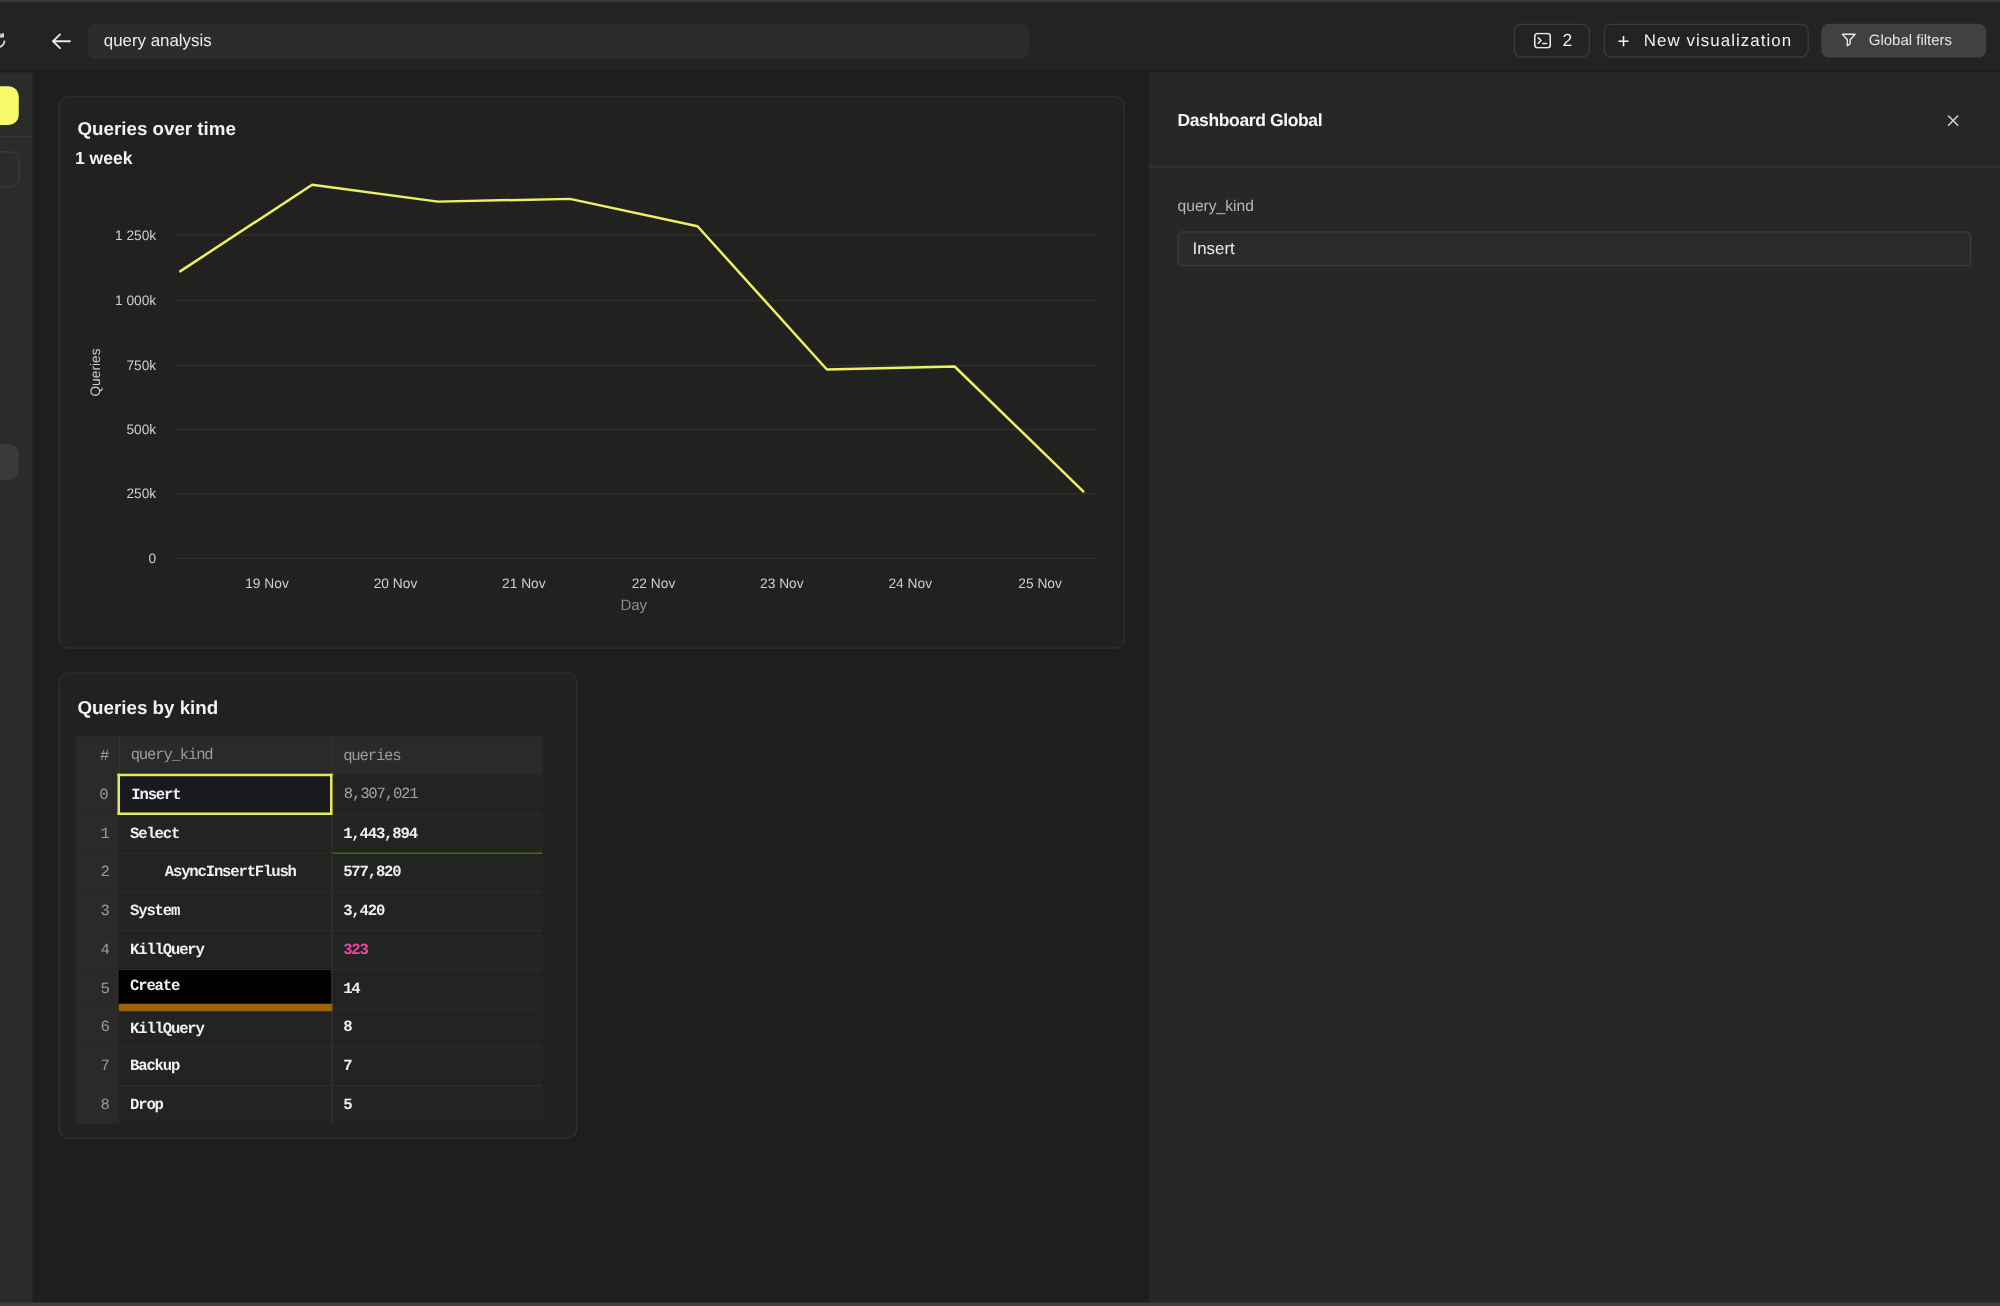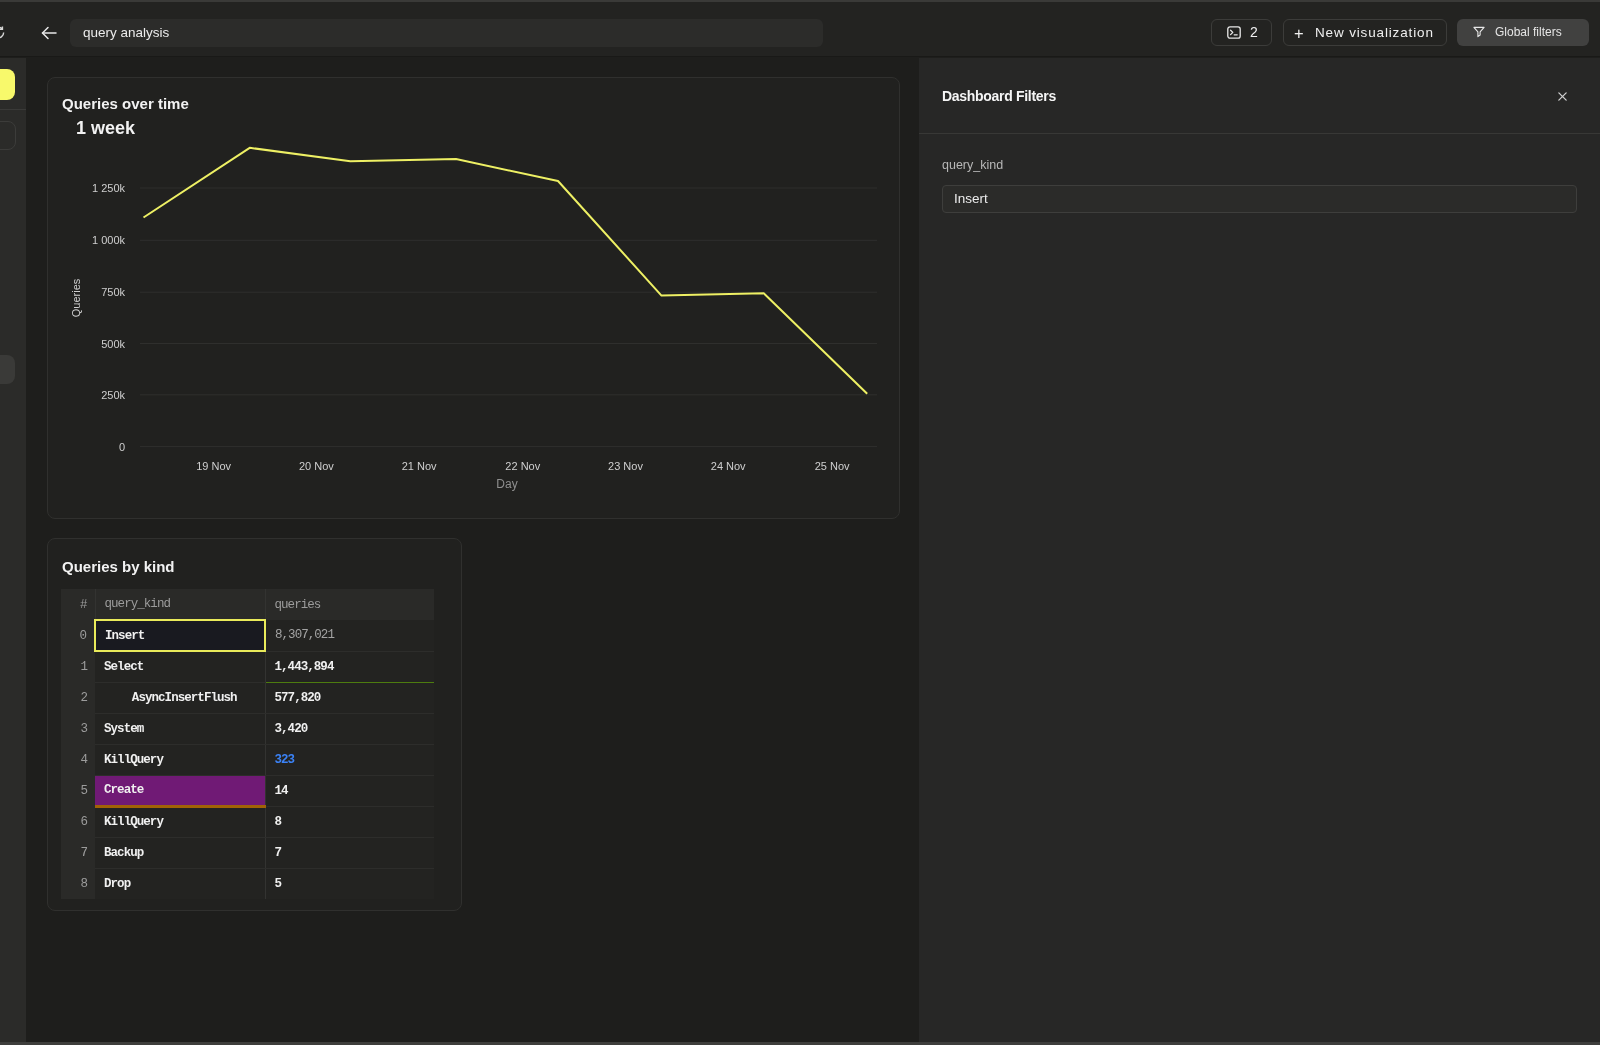--- a/index.html
+++ b/index.html
@@ -50,31 +50,31 @@
 </div>
 
 <div class="abs" style="left:1457px;top:19px;width:132px;height:27px;background:#414140;border-radius:6px;color:#e5e5e5;font-size:12px;line-height:27px;">
   <svg style="position:absolute;left:16px;top:7px;" width="12" height="12" viewBox="0 0 13 13" fill="none" stroke="#e8e8e8" stroke-width="1.2" stroke-linejoin="round">
     <path d="M1 1.5h11L7.7 6.3v3.4l-2.4 1.8V6.3z"></path>
   </svg>
   <span style="position:absolute;left:38px;">Global filters</span>
 </div>
 
 <div class="abs" style="left:919px;top:58px;width:681px;height:987px;background:#272726;"></div>
-<div class="abs" style="left:942px;top:88px;color:#f5f5f5;font-size:14px;letter-spacing:-0.3px;font-weight:bold;">Dashboard Filters</div>
+<div class="abs" style="left:942px;top:88px;color:#f5f5f5;font-size:14px;letter-spacing:-0.3px;font-weight:bold;">Dashboard Global</div>
 <svg class="abs" style="left:1557px;top:91px;" width="11" height="11" viewBox="0 0 12 12" stroke="#d0d0d0" stroke-width="1.4" stroke-linecap="round">
   <path d="M2 2l8 8M10 2l-8 8"></path>
 </svg>
 <div class="abs" style="left:919px;top:133px;width:681px;height:1px;background:#383836;"></div>
 <div class="abs" style="left:942px;top:158px;color:#b8b8b8;font-size:12.5px;">query_kind</div>
 <div class="abs" style="left:942px;top:185px;width:635px;height:28px;background:#2b2b29;border:1px solid #3e3e3c;border-radius:4px;color:#ececec;font-size:13.5px;line-height:26px;padding-left:11px;">Insert</div>
 
 <div class="abs" style="left:47px;top:77px;width:853px;height:442px;background:#21211f;border:1px solid #30302e;border-radius:8px;"></div>
 <div class="abs" style="left:62px;top:95px;color:#f2f2f2;font-size:15px;font-weight:bold;">Queries over time</div>
-<div class="abs" style="left:76px;top:118px;color:#f2f2f2;font-size:18px;font-weight:bold;">1 week</div>
+<div class="abs" style="left:60px;top:118px;color:#f2f2f2;font-size:14px;font-weight:bold;">1 week</div>
 <svg class="abs" style="left:47px;top:77px;" width="853" height="442" viewBox="0 0 853 442">
   <g stroke="#2f2f2d" stroke-width="1">
     <line x1="93" y1="111" x2="830" y2="111"></line>
     <line x1="93" y1="163.3" x2="830" y2="163.3"></line>
     <line x1="93" y1="215.2" x2="830" y2="215.2"></line>
     <line x1="93" y1="266.5" x2="830" y2="266.5"></line>
     <line x1="93" y1="317.8" x2="830" y2="317.8"></line>
     <line x1="93" y1="369.6" x2="830" y2="369.6"></line>
   </g>
   <g fill="#cfcfcf" font-size="11" font-family="Liberation Sans" text-anchor="end">
@@ -130,25 +130,25 @@
       <td style="background:#232321;color:#f0f0f0;font-weight:bold;padding-left:9px;border-left:1px solid #333331;border-bottom:1px solid #2d2d2b;">577,820</td>
     </tr>
     <tr style="height:31px;">
       <td style="background:#2a2a28;color:#9c9c9c;text-align:right;padding-right:8px;">3</td>
       <td style="background:#232321;color:#f0f0f0;font-weight:bold;padding-left:9px;border-bottom:1px solid #2d2d2b;">System</td>
       <td style="background:#232321;color:#f0f0f0;font-weight:bold;padding-left:9px;border-left:1px solid #333331;border-bottom:1px solid #2d2d2b;">3,420</td>
     </tr>
     <tr style="height:31px;">
       <td style="background:#2a2a28;color:#9c9c9c;text-align:right;padding-right:8px;">4</td>
       <td style="background:#232321;color:#f0f0f0;font-weight:bold;padding-left:9px;border-bottom:1px solid #2d2d2b;">KillQuery</td>
-      <td style="background:#232321;color:#3b82f6;font-weight:bold;padding-left:9px;border-left:1px solid #333331;border-bottom:1px solid #2d2d2b;">323</td>
+      <td style="background:#232321;color:#ec4899;font-weight:bold;padding-left:9px;border-left:1px solid #333331;border-bottom:1px solid #2d2d2b;">323</td>
     </tr>
     <tr style="height:31px;">
       <td style="background:#2a2a28;color:#9c9c9c;text-align:right;padding-right:8px;">5</td>
-      <td style="background:#701a75;color:#f0f0f0;font-weight:bold;padding-left:9px;border-bottom:3px solid #a16207;">Create</td>
+      <td style="background:#000000;color:#f0f0f0;font-weight:bold;padding-left:9px;border-bottom:6px solid #a16207;">Create</td>
       <td style="background:#232321;color:#f0f0f0;font-weight:bold;padding-left:9px;border-left:1px solid #333331;border-bottom:1px solid #2d2d2b;">14</td>
     </tr>
     <tr style="height:31px;">
       <td style="background:#2a2a28;color:#9c9c9c;text-align:right;padding-right:8px;">6</td>
       <td style="background:#232321;color:#f0f0f0;font-weight:bold;padding-left:9px;border-bottom:1px solid #2d2d2b;">KillQuery</td>
       <td style="background:#232321;color:#f0f0f0;font-weight:bold;padding-left:9px;border-left:1px solid #333331;border-bottom:1px solid #2d2d2b;">8</td>
     </tr>
     <tr style="height:31px;">
       <td style="background:#2a2a28;color:#9c9c9c;text-align:right;padding-right:8px;">7</td>
       <td style="background:#232321;color:#f0f0f0;font-weight:bold;padding-left:9px;border-bottom:1px solid #2d2d2b;">Backup</td>

